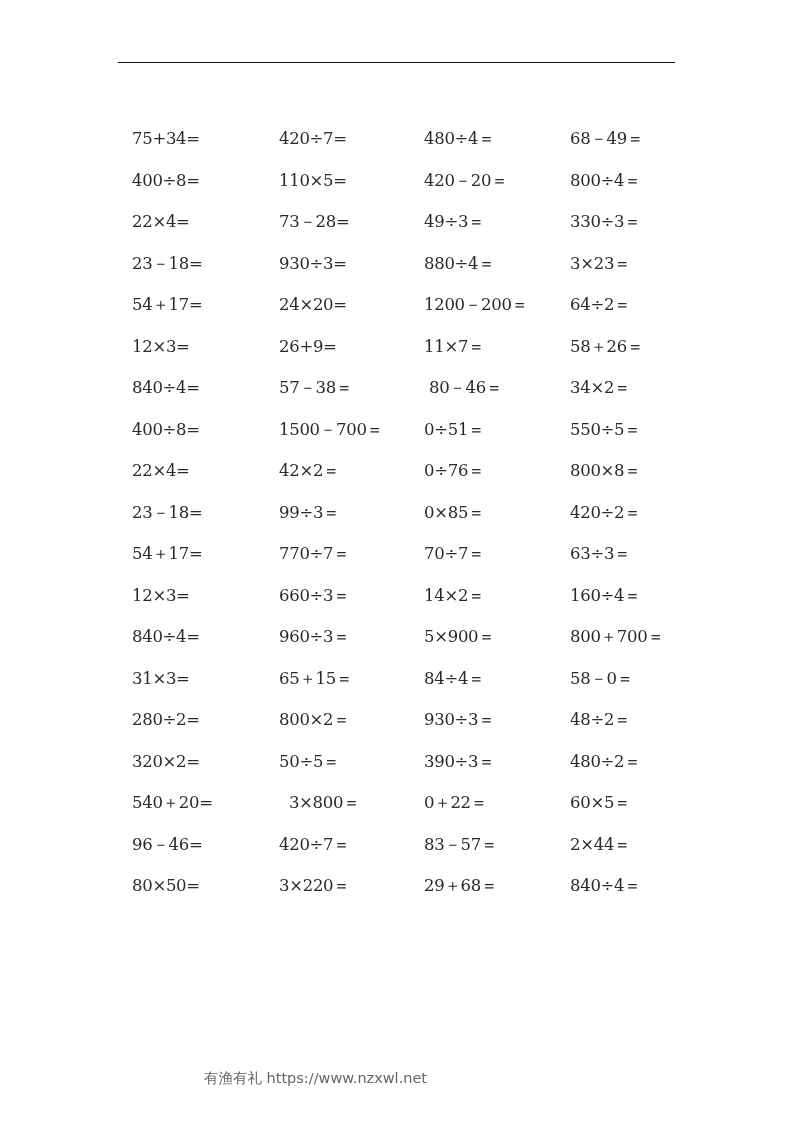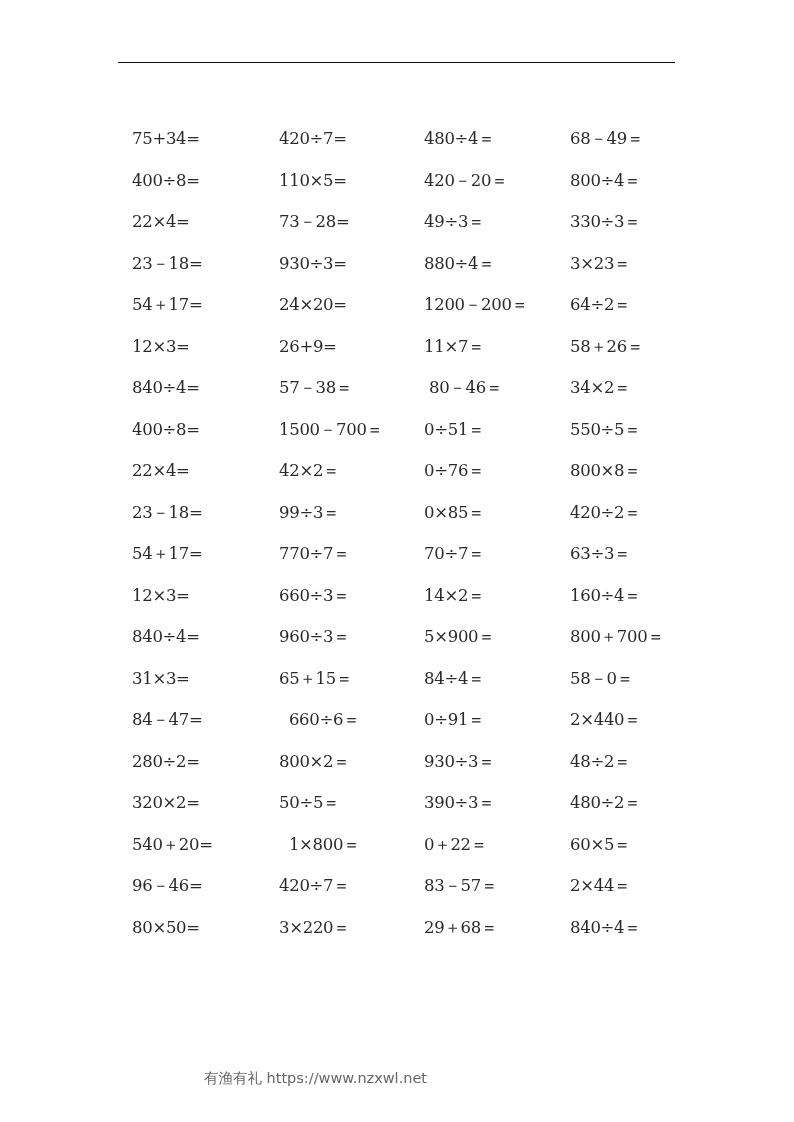--- a/index.html
+++ b/index.html
@@ -99,40 +99,34 @@
       <span class="cell c2">5×900＝</span>
       <span class="cell c3">800＋700＝</span>
     </div>
   <div class="row">
       <span class="cell c0">31×3=</span>
       <span class="cell c1">65＋15＝</span>
       <span class="cell c2">84÷4＝</span>
       <span class="cell c3">58－0＝</span>
     </div>
   <div class="row">
-      <span class="cell c0">84－47=</span>
-      <span class="cell c1">  660÷6＝</span>
-      <span class="cell c2">0÷91＝</span>
-      <span class="cell c3">2×440＝</span>
-    </div>
-  <div class="row">
       <span class="cell c0">280÷2=</span>
       <span class="cell c1">800×2＝</span>
       <span class="cell c2">930÷3＝</span>
       <span class="cell c3">48÷2＝</span>
     </div>
   <div class="row">
       <span class="cell c0">320×2=</span>
       <span class="cell c1">50÷5＝</span>
       <span class="cell c2">390÷3＝</span>
       <span class="cell c3">480÷2＝</span>
     </div>
   <div class="row">
       <span class="cell c0">540＋20=</span>
-      <span class="cell c1">  1×800＝</span>
+      <span class="cell c1">  3×800＝</span>
       <span class="cell c2">0＋22＝</span>
       <span class="cell c3">60×5＝</span>
     </div>
   <div class="row">
       <span class="cell c0">96－46=</span>
       <span class="cell c1">420÷7＝</span>
       <span class="cell c2">83－57＝</span>
       <span class="cell c3">2×44＝</span>
     </div>
   <div class="row">

